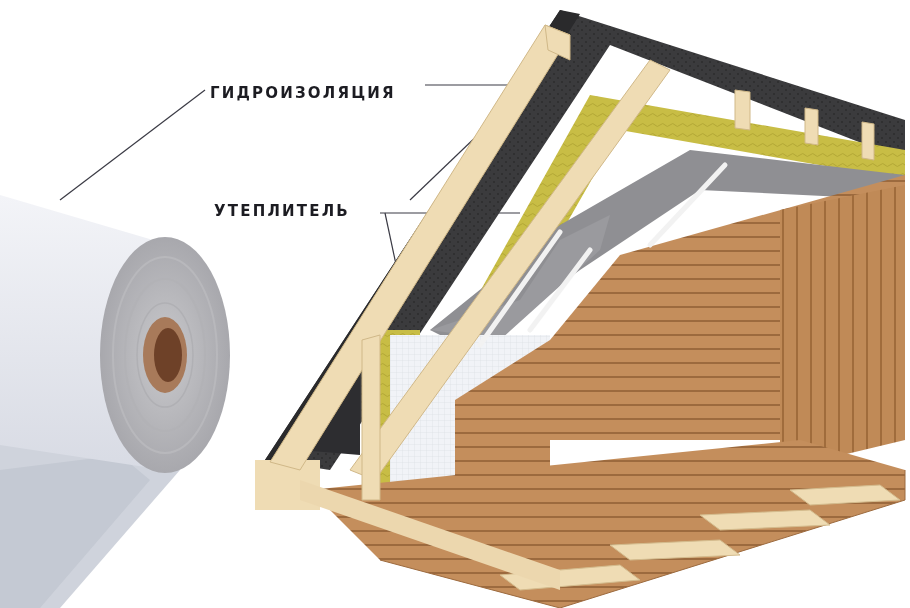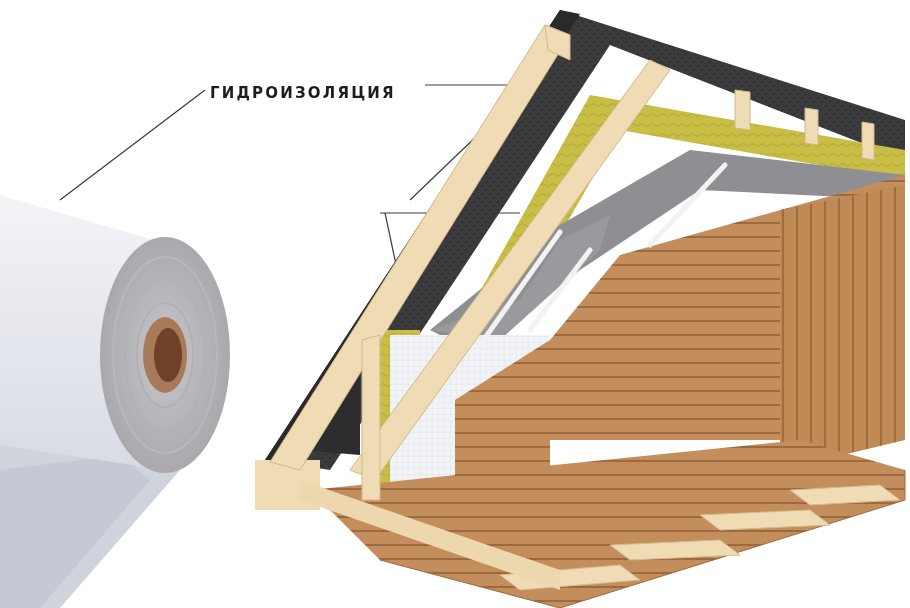--- a/index.html
+++ b/index.html
@@ -126,13 +126,14 @@
 
       <g stroke="#f2f2f2" stroke-width="5" stroke-linecap="round">
         <line x1="480" y1="345" x2="560" y2="232"></line>
         <line x1="530" y1="330" x2="590" y2="250"></line>
         <line x1="650" y1="245" x2="725" y2="165"></line>
       </g>
     </g>
   </svg>
 
   <div class="label" id="label-hydro">ГИДРОИЗОЛЯЦИЯ</div>
+  <div class="label" id="label-insul">УТЕПЛИТЕЛЬ</div>
 </div>
 
 </body></html>

